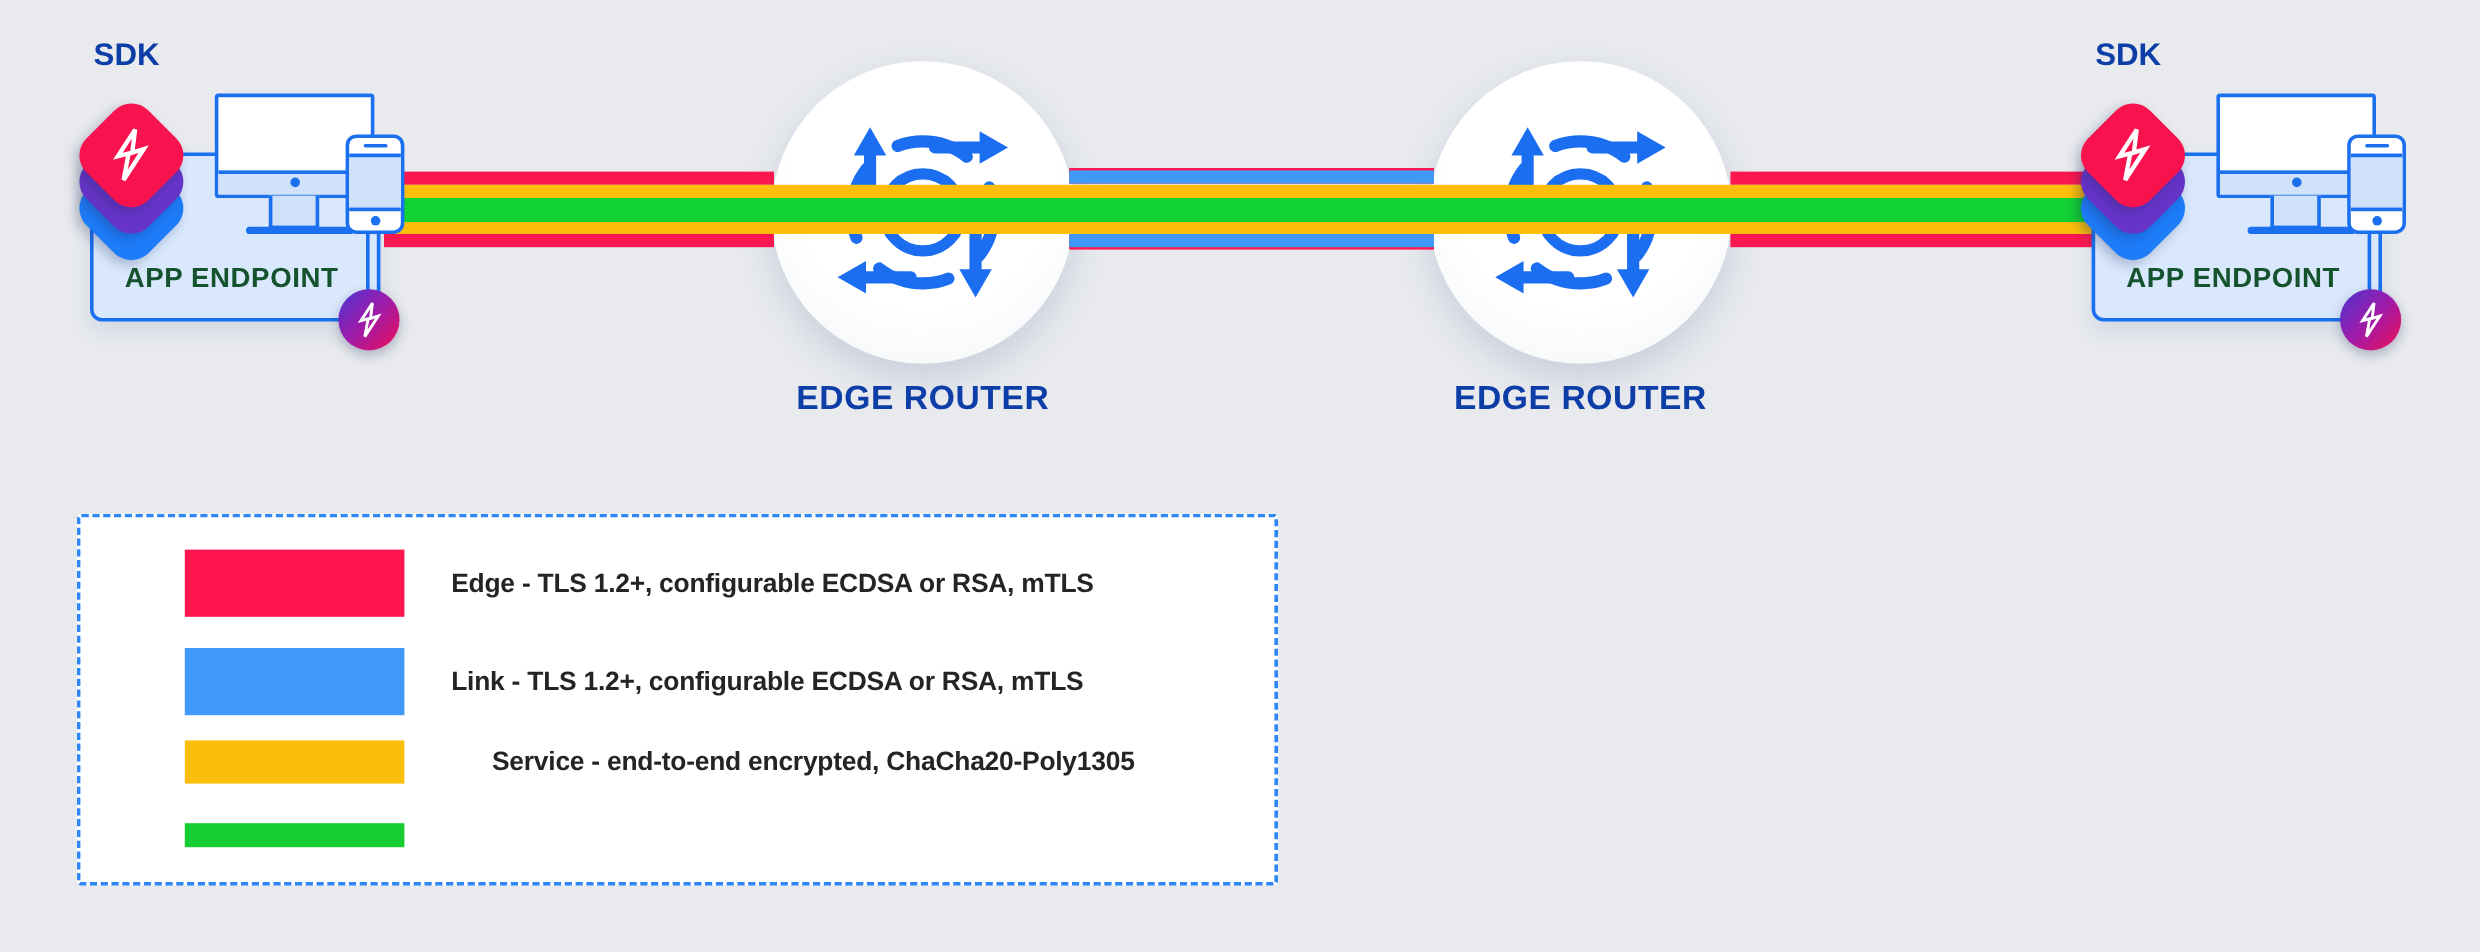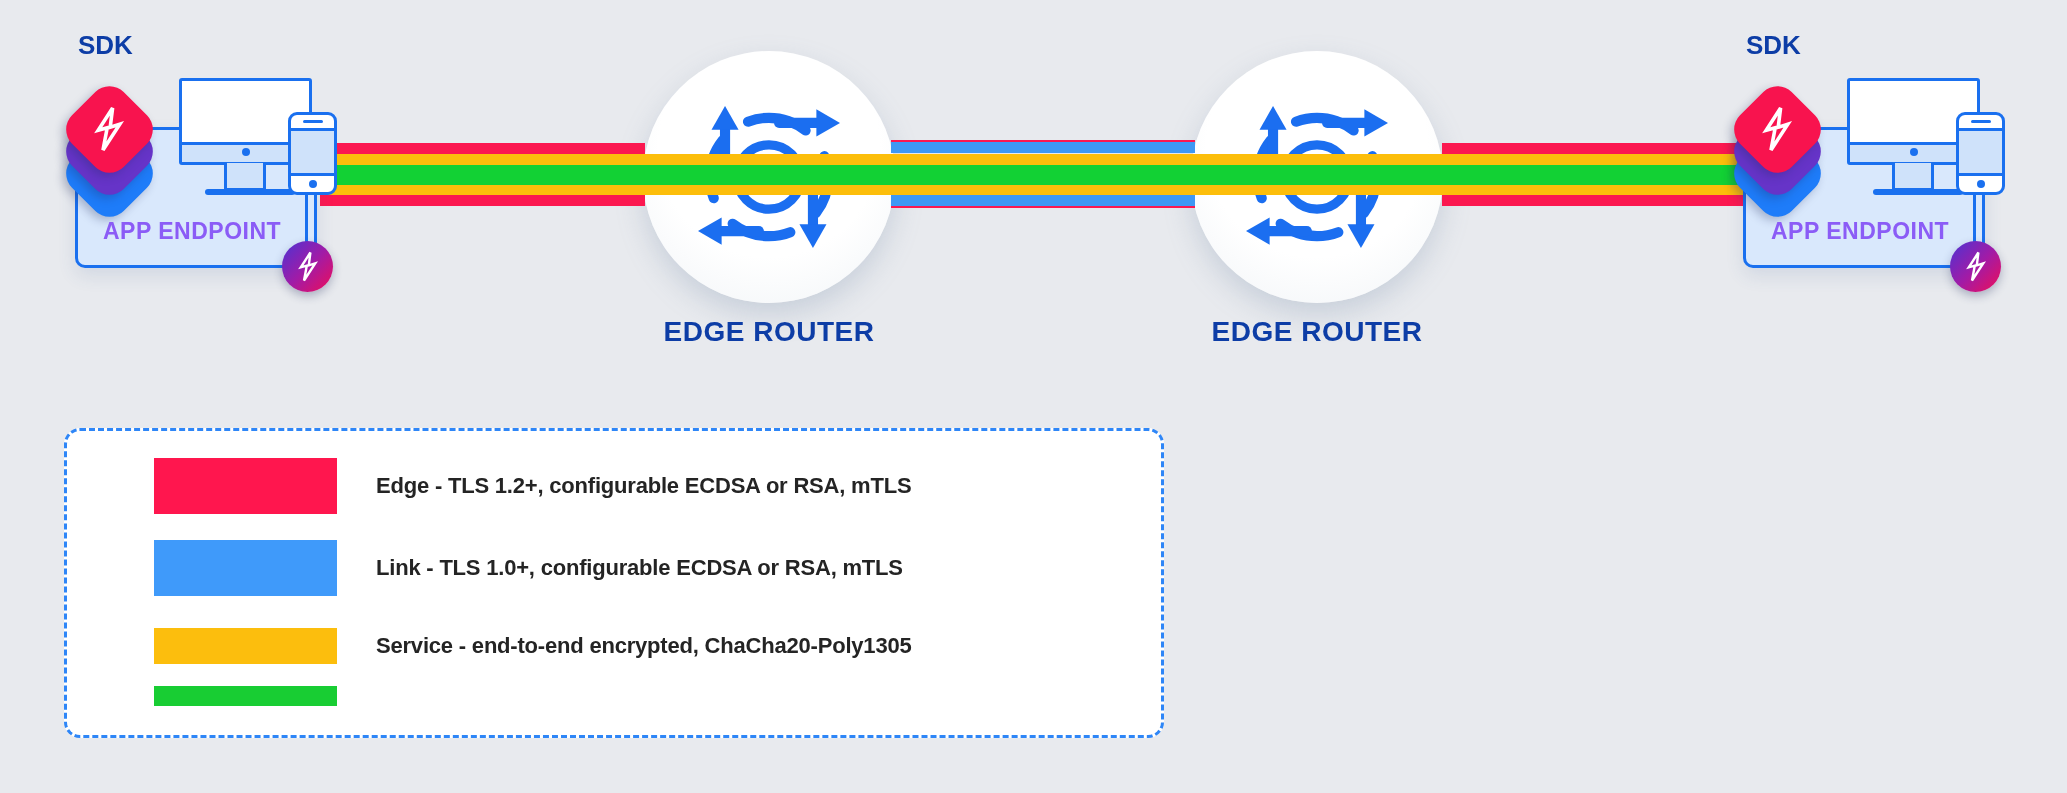--- a/index.html
+++ b/index.html
@@ -14,22 +14,22 @@
     background:radial-gradient(circle at 50% 38%, #ffffff 55%, #f6f8fa 82%, #eef1f5 100%);
     box-shadow:0 12px 28px rgba(120,140,170,.28);z-index:1;display:flex;align-items:center;justify-content:center;}
   .router-circle svg{width:186px;height:186px;}
   .router-label{position:absolute;width:360px;text-align:center;top:316px;
     font-size:28px;font-weight:600;color:#0d3da6;letter-spacing:.5px;z-index:4;}
 
   
   .endpoint-group{position:absolute;top:0;width:300px;height:300px;z-index:3;}
   .endpoint-box{position:absolute;left:17px;top:127px;width:236px;height:135px;background:#d9e8fc;
     border:3px solid #1a70ef;border-radius:10px;box-shadow:0 8px 18px rgba(60,90,150,.12);}
-  .endpoint-label{position:absolute;left:17px;top:218px;width:236px;text-align:left;
-    font-size:23px;font-weight:600;color:#8b5cf6;letter-spacing:.5px;padding-left:28px;}
+  .endpoint-label{position:absolute;left:17px;top:218px;width:236px;text-align:center;
+    font-size:23px;font-weight:600;color:#14532d;letter-spacing:.5px;}
   .sdk-label{position:absolute;left:20px;top:30px;font-size:26px;font-weight:700;color:#0d3da6;}
 
   .sdk-stack{position:absolute;left:0;top:72px;width:102px;height:150px;}
   .sdk-layer{position:absolute;left:14.5px;width:73px;height:73px;border-radius:20px;
     transform:rotate(45deg);box-shadow:0 5px 10px rgba(30,40,90,.28);}
   .sdk-layer.blue{top:64.5px;background:#1e7cf9;}
   .sdk-layer.purple{top:42.5px;background:#6634c8;}
   .sdk-layer.red{top:20.5px;background:#f8134e;}
   .sdk-bolt{position:absolute;left:33px;top:33px;width:36px;height:48px;}
 
@@ -51,22 +51,22 @@
   .phone-dot{position:absolute;left:50%;bottom:4px;width:8px;height:8px;margin-left:-4px;border-radius:50%;background:#1a70ef;}
 
   .signal{position:absolute;left:202px;top:78px;width:44px;height:36px;}
   .connector{position:absolute;left:247px;top:193px;width:3px;height:54px;background:#1a70ef;}
   .badge{position:absolute;left:224px;top:241px;width:51px;height:51px;border-radius:50%;
     background:linear-gradient(135deg,#4b33d4 0%,#a21ba6 52%,#ef0d57 100%);
     display:flex;align-items:center;justify-content:center;box-shadow:0 4px 10px rgba(30,40,90,.3);}
   .badge svg{width:24px;height:33px;}
 
   
-  .legend{position:absolute;left:64px;top:428px;width:1100px;height:310px;background:#ffffff;
-    border:3px dashed #2e86f7;border-radius:16px;box-sizing:border-box;z-index:5;}
+  .legend{position:absolute;left:64px;top:428px;width:1001px;height:310px;background:#ffffff;
+    border:3px dashed #2e86f7;border-radius:4px;box-sizing:border-box;z-index:5;}
   .legend-row{position:absolute;left:87px;display:flex;align-items:center;}
   .legend-swatch{width:183px;height:100%;flex:0 0 183px;}
   .legend-text{margin-left:39px;font-size:22px;font-weight:600;color:#242424;white-space:nowrap;letter-spacing:-0.2px;}
 </style>
 </head>
 <body>
 
 <div id="stage">
 
   <svg width="0" height="0" style="position:absolute">
@@ -199,23 +199,23 @@
     <div class="endpoint-label">APP ENDPOINT</div>
   </div>
 
   <div class="legend">
     <div class="legend-row" style="top:27px;height:56px;">
       <div class="legend-swatch" style="background: rgb(255, 22, 78);"></div>
       <div class="legend-text">Edge - TLS 1.2+, configurable ECDSA or RSA, mTLS</div>
     </div>
     <div class="legend-row" style="top:109px;height:56px;">
       <div class="legend-swatch" style="background: rgb(63, 154, 250);"></div>
-      <div class="legend-text">Link - TLS 1.0+, configurable ECDSA or RSA, mTLS</div>
-    </div>
-    <div class="legend-row" style="top:197px;height:36px;">
+      <div class="legend-text">Link - TLS 1.2+, configurable ECDSA or RSA, mTLS</div>
+    </div>
+    <div class="legend-row" style="top:186px;height:36px;gap:34px;">
       <div class="legend-swatch" style="background: rgb(252, 190, 13);"></div>
       <div class="legend-text">Service - end-to-end encrypted, ChaCha20-Poly1305</div>
     </div>
     <div class="legend-row" style="top:255px;height:20px;">
       <div class="legend-swatch" style="background: rgb(24, 205, 51);"></div>
     </div>
   </div>
 
 </div>
 

